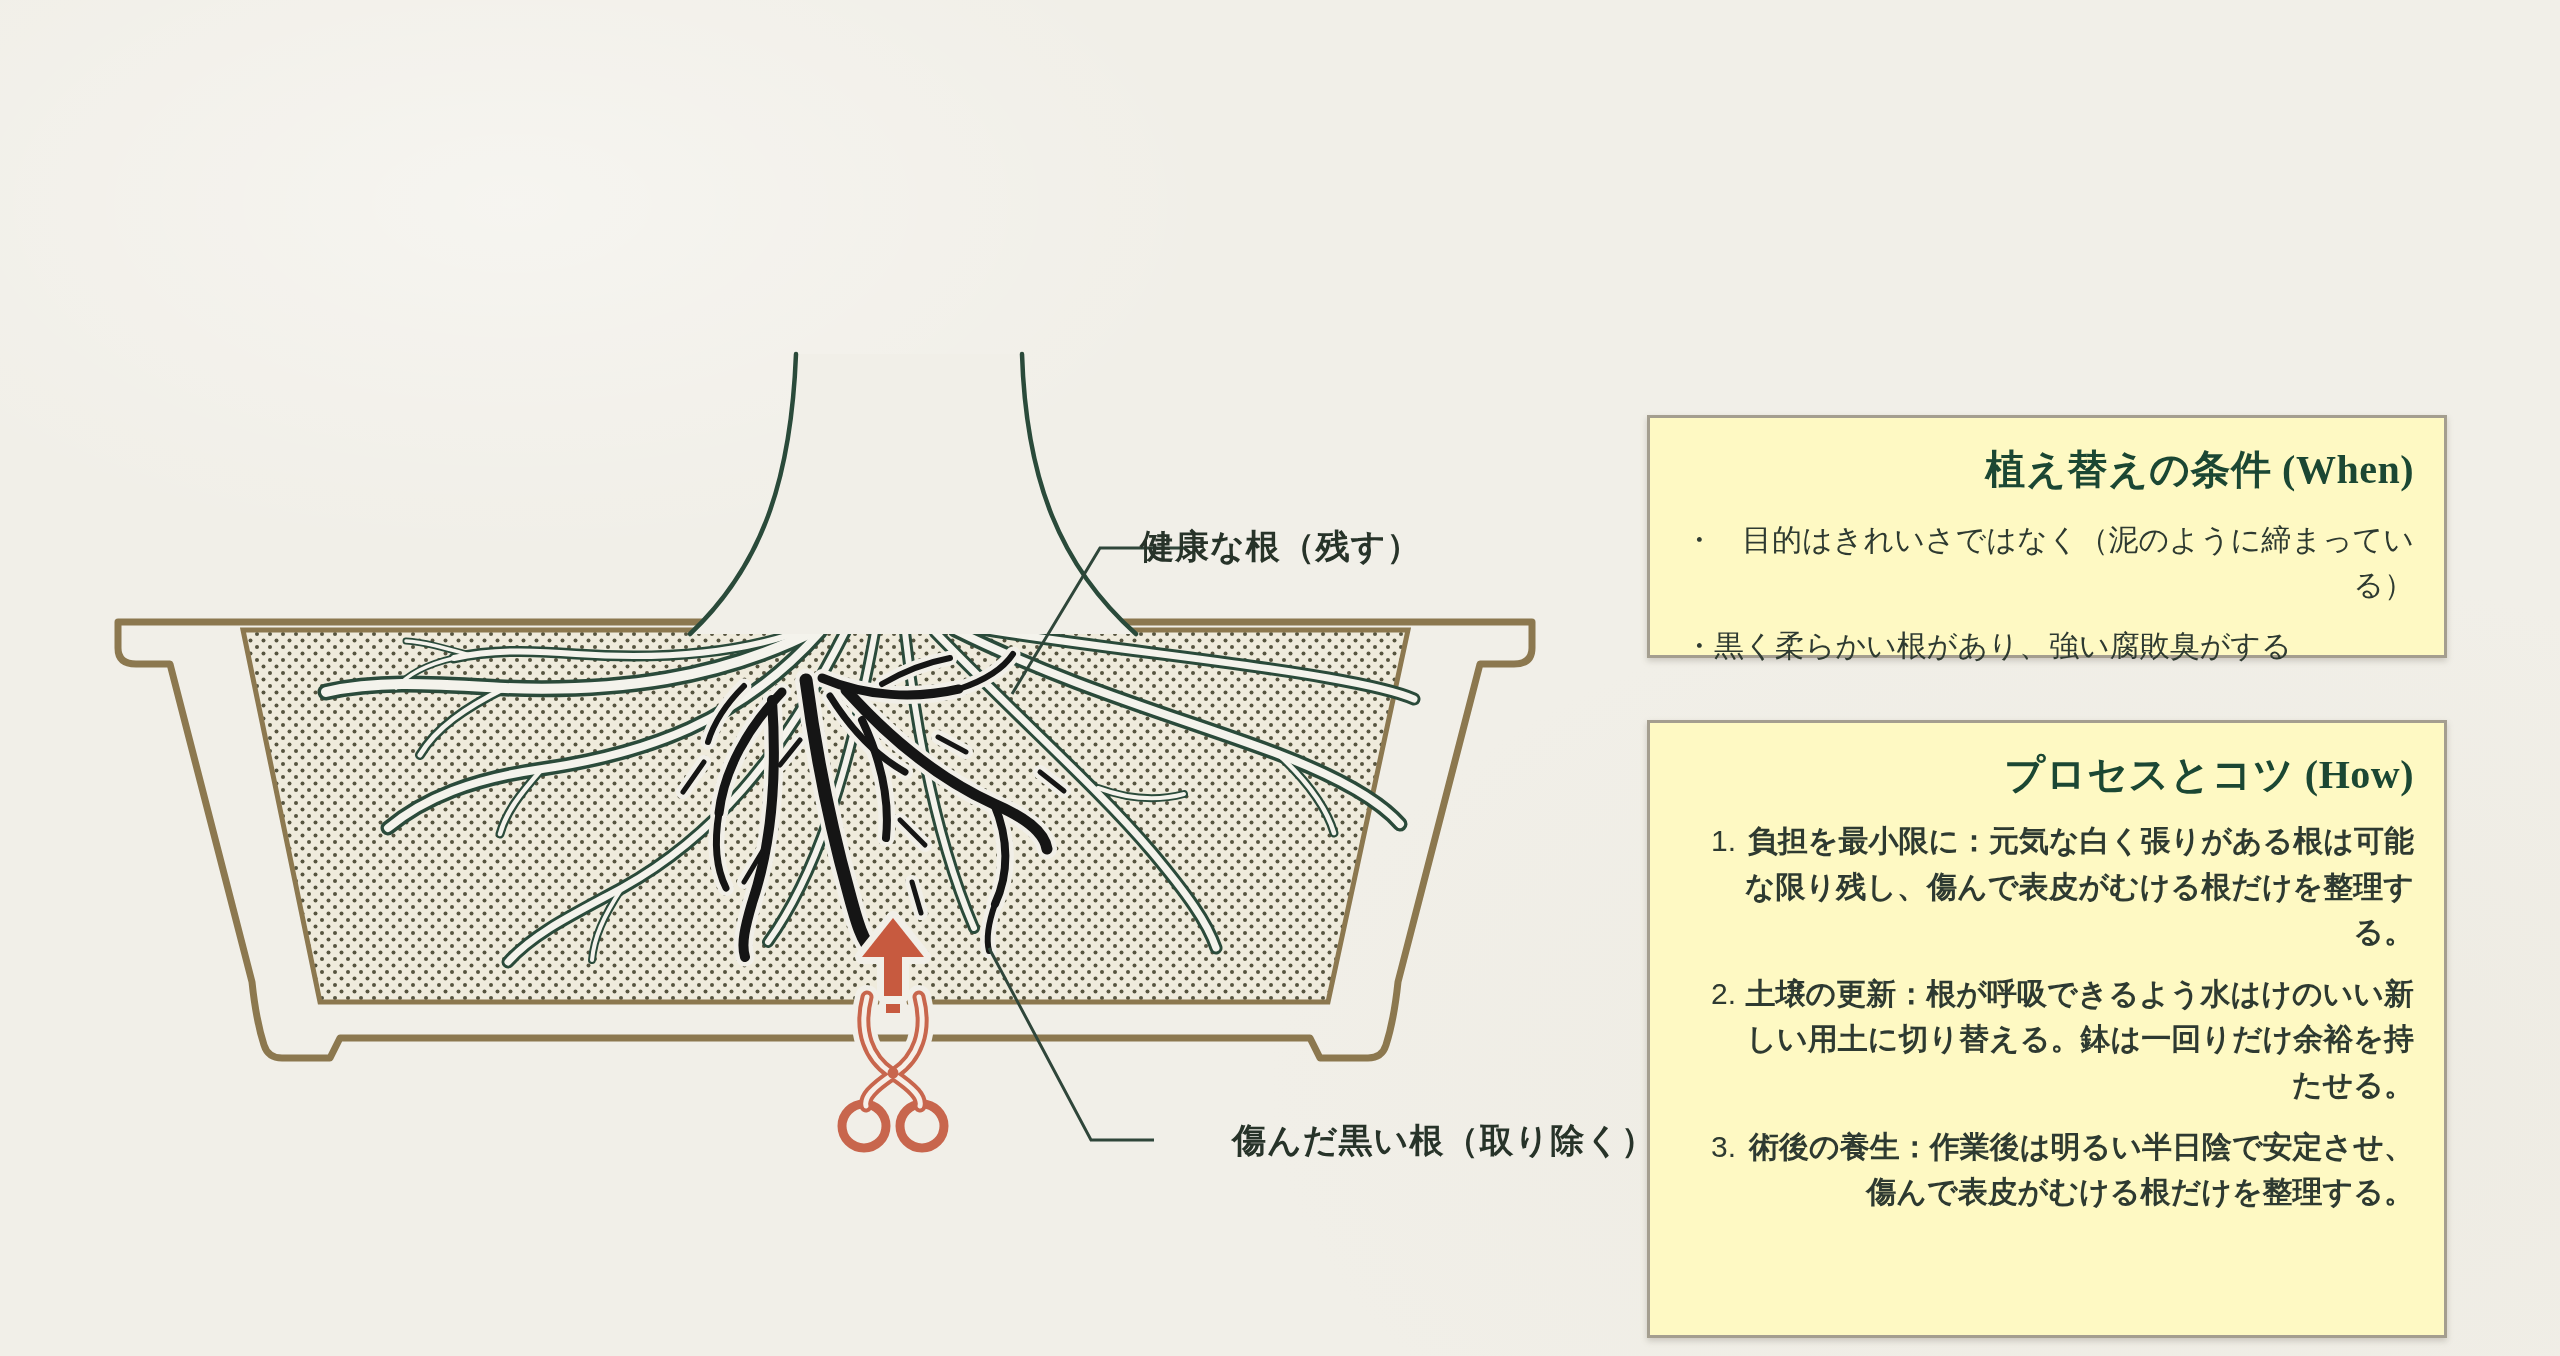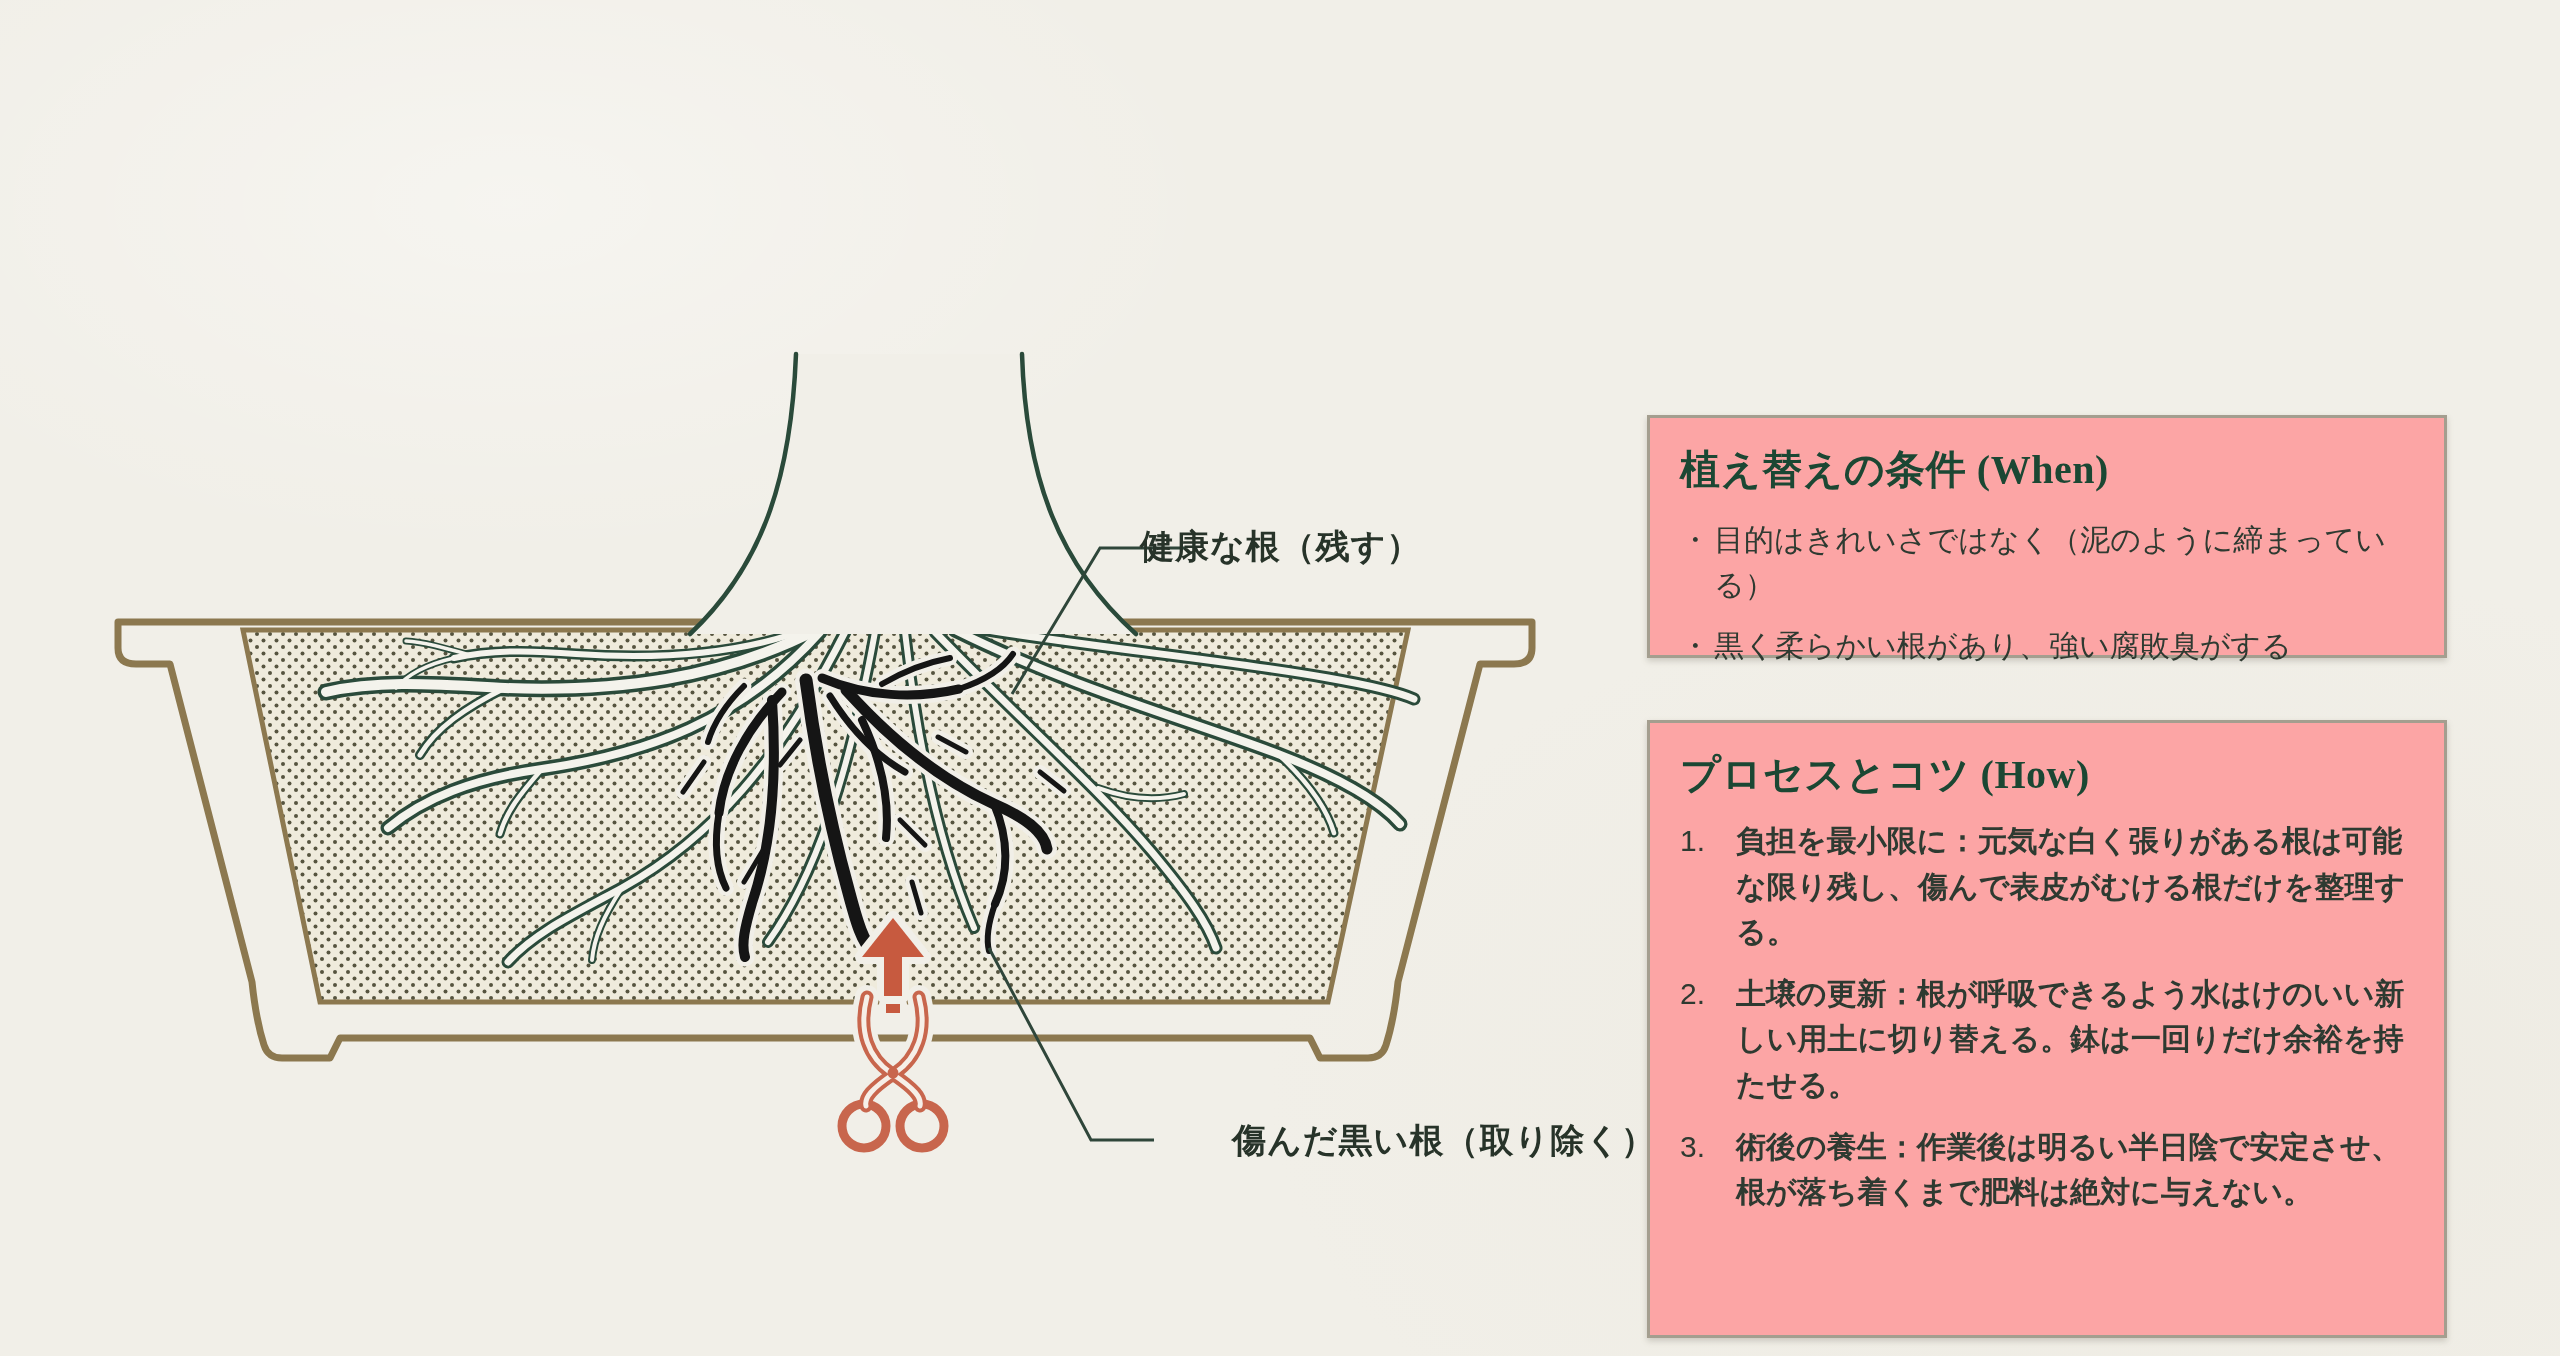--- a/index.html
+++ b/index.html
@@ -20,23 +20,24 @@
   }
   .diagram-svg{position:absolute;left:0;top:0;}
   .diagram-label{
     position:absolute;font-size:34px;font-weight:600;color:#273329;
     letter-spacing:1px;white-space:nowrap;
   }
   .label-healthy{left:1140px;top:524px;}
   .label-damaged{left:1232px;top:1118px;}
   .panel{
     position:absolute;left:1647px;width:800px;box-sizing:border-box;
-    background:#fca5a5;border:3px solid #a49e8f;
+    background:#fef9c3;border:3px solid #a49e8f;
     box-shadow:0 3px 6px rgba(110,105,88,.28);
     padding:24px 30px;
+    text-align:right;
   }
   .panel-when{top:415px;height:243px;}
   .panel-how{top:720px;height:618px;}
   .panel-title{
     font-family:"Liberation Serif","DejaVu Serif",serif;
     font-weight:700;font-size:40px;color:#1b4733;letter-spacing:.5px;
   }
   .panel-when .panel-title{margin-bottom:20px;}
   .panel-how .panel-title{margin-bottom:14px;}
   .bullet-row{display:flex;margin-top:16px;font-size:30px;line-height:1.5;color:#2e3a31;font-weight:500;}
@@ -255,15 +256,15 @@
   <div class="step-row">
     <span class="step-num">1.</span>
     <span class="step-text">負担を最小限に：元気な白く張りがある根は可能な限り残し、傷んで表皮がむける根だけを整理する。</span>
   </div>
   <div class="step-row">
     <span class="step-num">2.</span>
     <span class="step-text">土壌の更新：根が呼吸できるよう水はけのいい新しい用土に切り替える。鉢は一回りだけ余裕を持たせる。</span>
   </div>
   <div class="step-row">
     <span class="step-num">3.</span>
-    <span class="step-text">術後の養生：作業後は明るい半日陰で安定させ、根が落ち着くまで肥料は絶対に与えない。</span>
+    <span class="step-text">術後の養生：作業後は明るい半日陰で安定させ、傷んで表皮がむける根だけを整理する。</span>
   </div>
 </div>
 
 </body></html>

